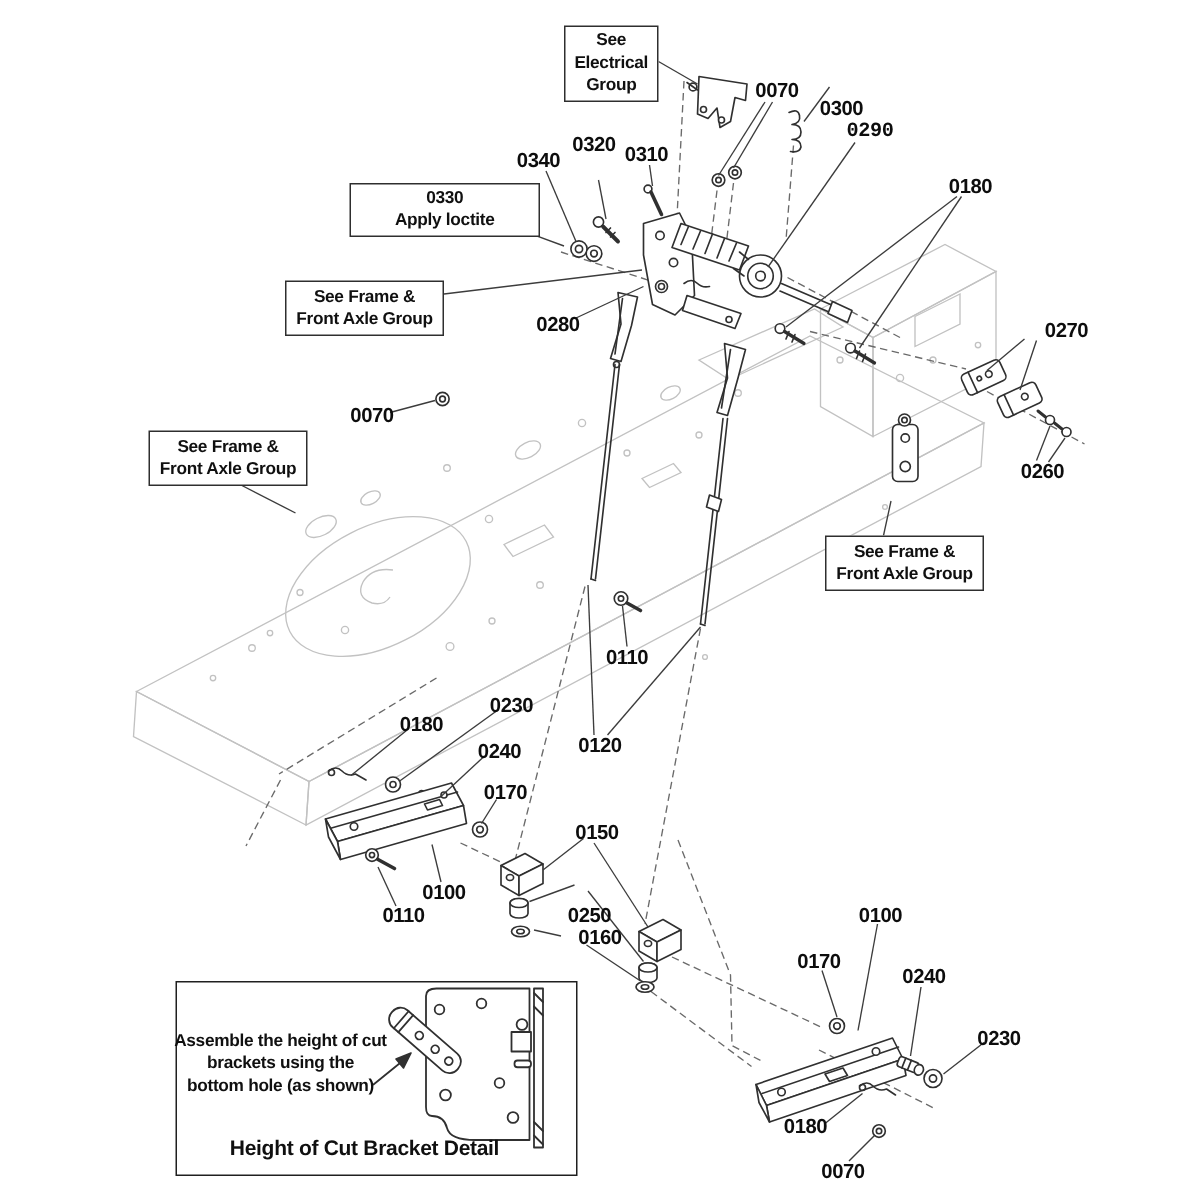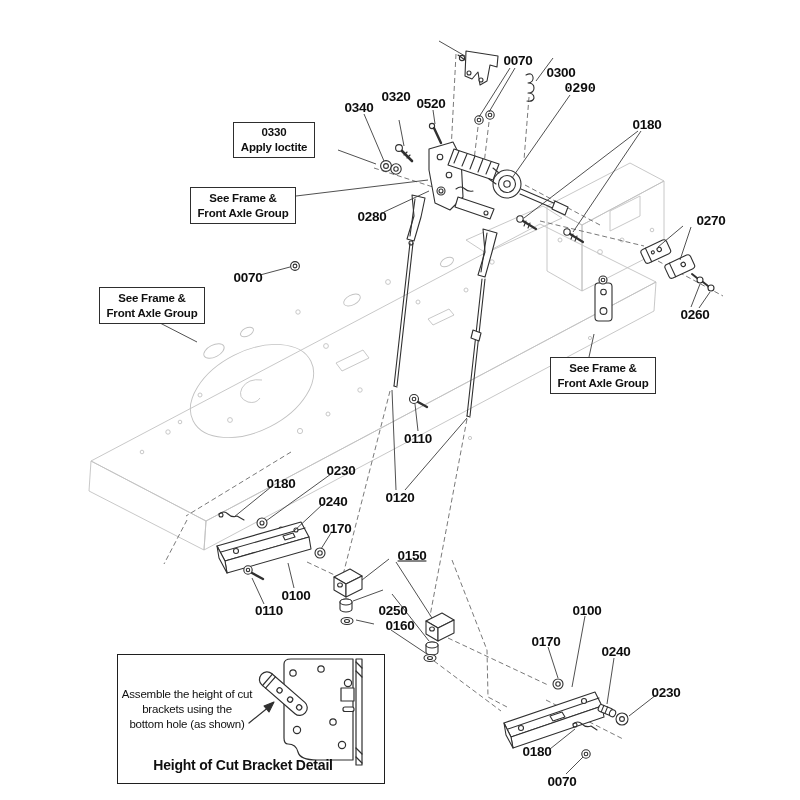--- a/index.html
+++ b/index.html
@@ -7,21 +7,21 @@
          font-family:"Liberation Sans",sans-serif;}
   .stage svg{position:absolute;left:0;top:0;}
   .plabel{position:absolute;transform:translate(-50%,-50%);font-weight:700;font-size:13.5px;
           letter-spacing:-0.3px;color:#0d0d0d;white-space:nowrap;z-index:3;}
   .callout{position:absolute;background:#ffffff;border:1.5px solid #2e2e2e;box-sizing:border-box;
            display:flex;flex-direction:column;justify-content:center;align-items:center;
            text-align:center;font-weight:700;font-size:11.5px;line-height:1.28;color:#101010;
            padding:1px 2px;letter-spacing:-0.2px;z-index:3;}
   .detail-panel{position:absolute;left:117px;top:654px;width:268px;height:130px;
                 border:1.6px solid #1f1f1f;box-sizing:border-box;background:transparent;z-index:2;}
-  .detail-note{position:absolute;left:112px;top:687px;width:150px;text-align:center;font-weight:400;
+  .detail-note{position:absolute;left:112px;top:687px;width:150px;text-align:center;font-weight:700;
                font-size:11.5px;line-height:1.32;color:#101010;letter-spacing:-0.2px;z-index:3;}
   .detail-caption{position:absolute;left:243px;top:757px;transform:translateX(-50%);font-weight:700;
                   font-size:14px;color:#101010;white-space:nowrap;letter-spacing:-0.2px;z-index:3;}
 </style>
 </head>
 <body>
 
 <div class="stage">
 
 <svg width="800" height="800" viewBox="0 0 800 800">
@@ -400,46 +400,51 @@
 <div class="detail-note">
   <div>Assemble the height of cut</div>
   <div>brackets using the</div>
   <div>bottom hole (as shown)</div>
 </div>
 <div class="detail-caption">Height of Cut Bracket Detail</div>
 
 <div class="plabel" style="left: 518px; top: 60px;">0070</div>
     <div class="plabel" style="left: 561px; top: 52px; margin-top: 20px;">0300</div>
     <div class="plabel" style="left: 580px; top: 88px; font-family: Liberation Mono, monospace;">0290</div>
-    <div class="plabel" style="left: 431px; top: 103px;">0520</div>
+    <div class="plabel" style="left: 431px; top: 103px;">0310</div>
     <div class="plabel" style="left: 396px; top: 96px;">0320</div>
     <div class="plabel" style="left: 359px; top: 107px;">0340</div>
     <div class="plabel" style="left: 647px; top: 124px;">0180</div>
     <div class="plabel" style="left: 372px; top: 216px;">0280</div>
     <div class="plabel" style="left: 689px; top: 220px; padding-left: 44px;">0270</div>
     <div class="plabel" style="left: 695px; top: 314px;">0260</div>
     <div class="plabel" style="left: 248px; top: 277px;">0070</div>
     <div class="plabel" style="left: 418px; top: 438px;">0110</div>
     <div class="plabel" style="left: 400px; top: 497px;">0120</div>
     <div class="plabel" style="left: 341px; top: 470px;">0230</div>
     <div class="plabel" style="left: 281px; top: 483px;">0180</div>
     <div class="plabel" style="left: 333px; top: 501px;">0240</div>
     <div class="plabel" style="left: 337px; top: 528px;">0170</div>
     <div class="plabel" style="left: 296px; top: 595px;">0100</div>
     <div class="plabel" style="left: 269px; top: 610px;">0110</div>
-    <div class="plabel" style="left: 412px; top: 555px; text-decoration: underline;">0150</div>
+    <div class="plabel" style="left: 398px; top: 555px;">0150</div>
     <div class="plabel" style="left: 393px; top: 610px;">0250</div>
     <div class="plabel" style="left: 386px; top: 625px; padding-left: 28px;">0160</div>
     <div class="plabel" style="left: 587px; top: 610px;">0100</div>
     <div class="plabel" style="left: 546px; top: 641px;">0170</div>
     <div class="plabel" style="left: 616px; top: 651px;">0240</div>
     <div class="plabel" style="left: 666px; top: 692px;">0230</div>
     <div class="plabel" style="left: 537px; top: 751px;">0180</div>
     <div class="plabel" style="left: 562px; top: 781px;">0070</div>
-    <div class="callout" style="left: 233px; top: 122px; width: 82px; height: 36px;">
+    <div class="callout" style="left: 376px; top: 17px; width: 63px; height: 51px;">
+      <div>See</div>
+      <div>Electrical</div>
+      <div>Group</div>
+    </div>
+    <div class="callout" style="left: 233px; top: 122px; width: 127px; height: 36px;">
       <div>0330</div>
       <div>Apply loctite</div>
     </div>
     <div class="callout" style="left: 190px; top: 187px; width: 106px; height: 37px;">
       <div>See Frame &amp;</div>
       <div>Front Axle Group</div>
     </div>
     <div class="callout" style="left: 99px; top: 287px; width: 106px; height: 37px;">
       <div>See Frame &amp;</div>
       <div>Front Axle Group</div>

